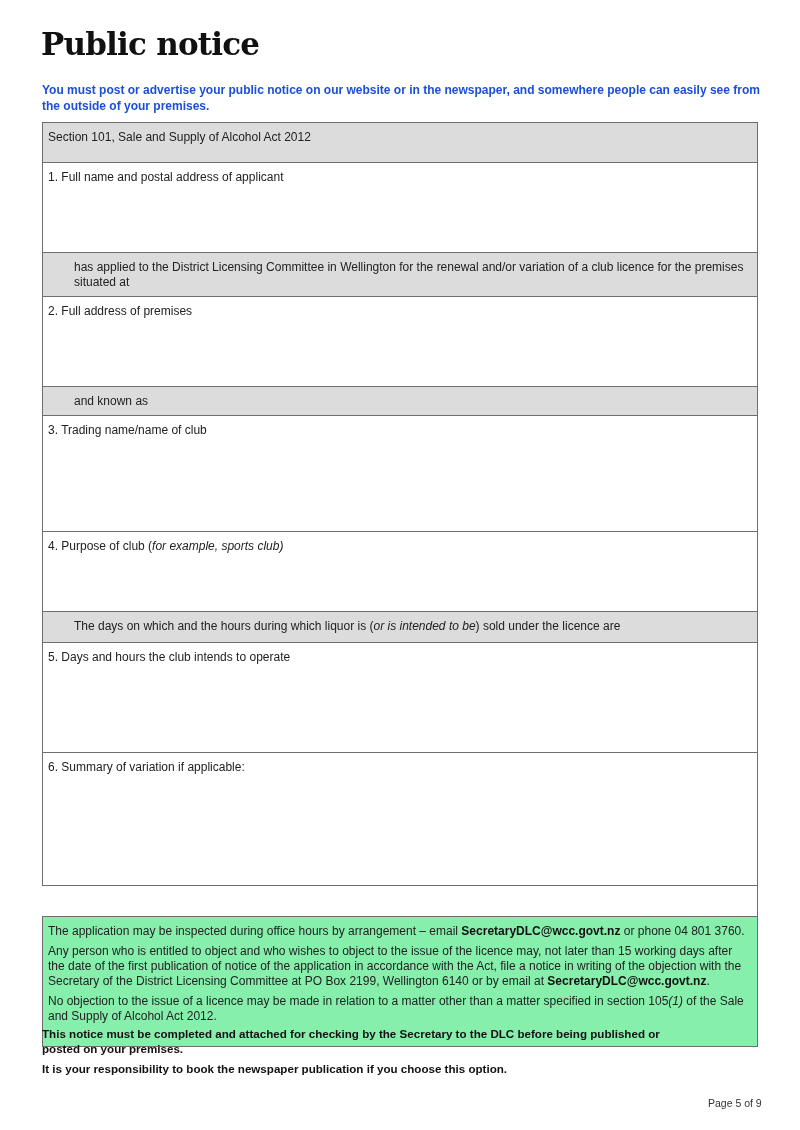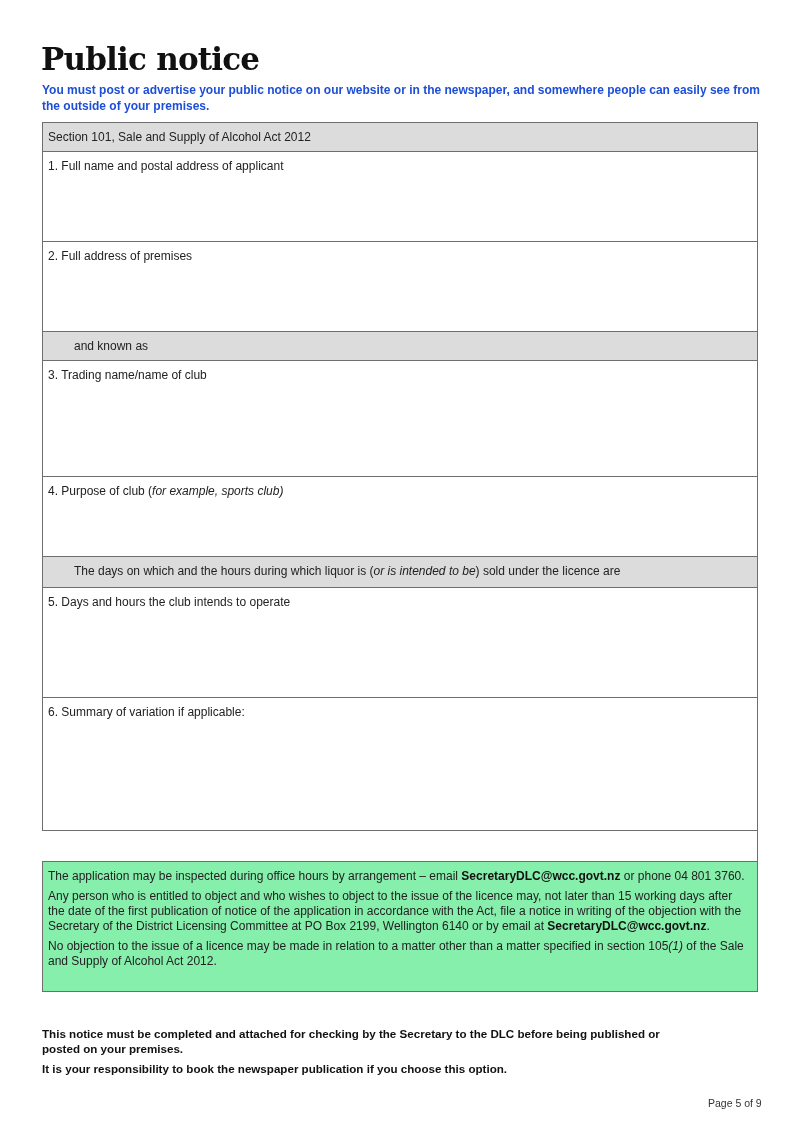--- a/index.html
+++ b/index.html
@@ -1,20 +1,20 @@
 <!DOCTYPE html>
 <html><head>
   <meta charset="utf-8">
   <style>
     * { box-sizing: border-box; margin: 0; padding: 0; }
     html, body { width: 800px; height: 1130px; background: #ffffff; overflow: hidden; }
     body { position: relative; font-family: "DejaVu Sans", sans-serif; color: #1a1a1a; }
 
     .page-title {
-      position: absolute; left: 41px; top: 41px;
+      position: absolute; left: 41px; top: 26px;
       font-family: "DejaVu Serif", serif; font-weight: bold;
       font-size: 31px; letter-spacing: -0.8px; color: #111;
     }
     .intro {
       position: absolute; left: 42px; top: 82px; width: 720px;
       font-family: "Liberation Sans", sans-serif; font-weight: bold;
       font-size: 12px; line-height: 16px; color: #1d4ed8;
     }
 
     .form {
@@ -54,29 +54,32 @@
     }
     i { font-style: italic; }
   </style>
 </head>
 <body>
 
 <h1 class="page-title">Public notice</h1>
 <div class="intro">You must post or advertise your public notice on our website or in the newspaper, and somewhere people can easily see from the outside of your premises.</div>
 
 <div class="form">
-  <div class="row gray first" style="height:29px;">
+  <div class="row gray first" style="height:40px;">
     <span>Section 101, Sale and Supply of Alcohol Act 2012</span>
   </div>
 
   <div class="row" style="height:90px;">
     <div>1. Full name and postal address of applicant</div>
     <div></div>
   </div>
 
+  <div class="row gray indent" style="height:44px;">
+    <span>has applied to the District Licensing Committee in Wellington for the renewal and/or variation of a club licence for the premises situated at</span>
+  </div>
 
   <div class="row" style="height:90px;">
     <div>2. Full address of premises</div>
     <div></div>
   </div>
 
   <div class="row gray indent" style="height:29px;">
     <span>and known as</span>
   </div>
 

